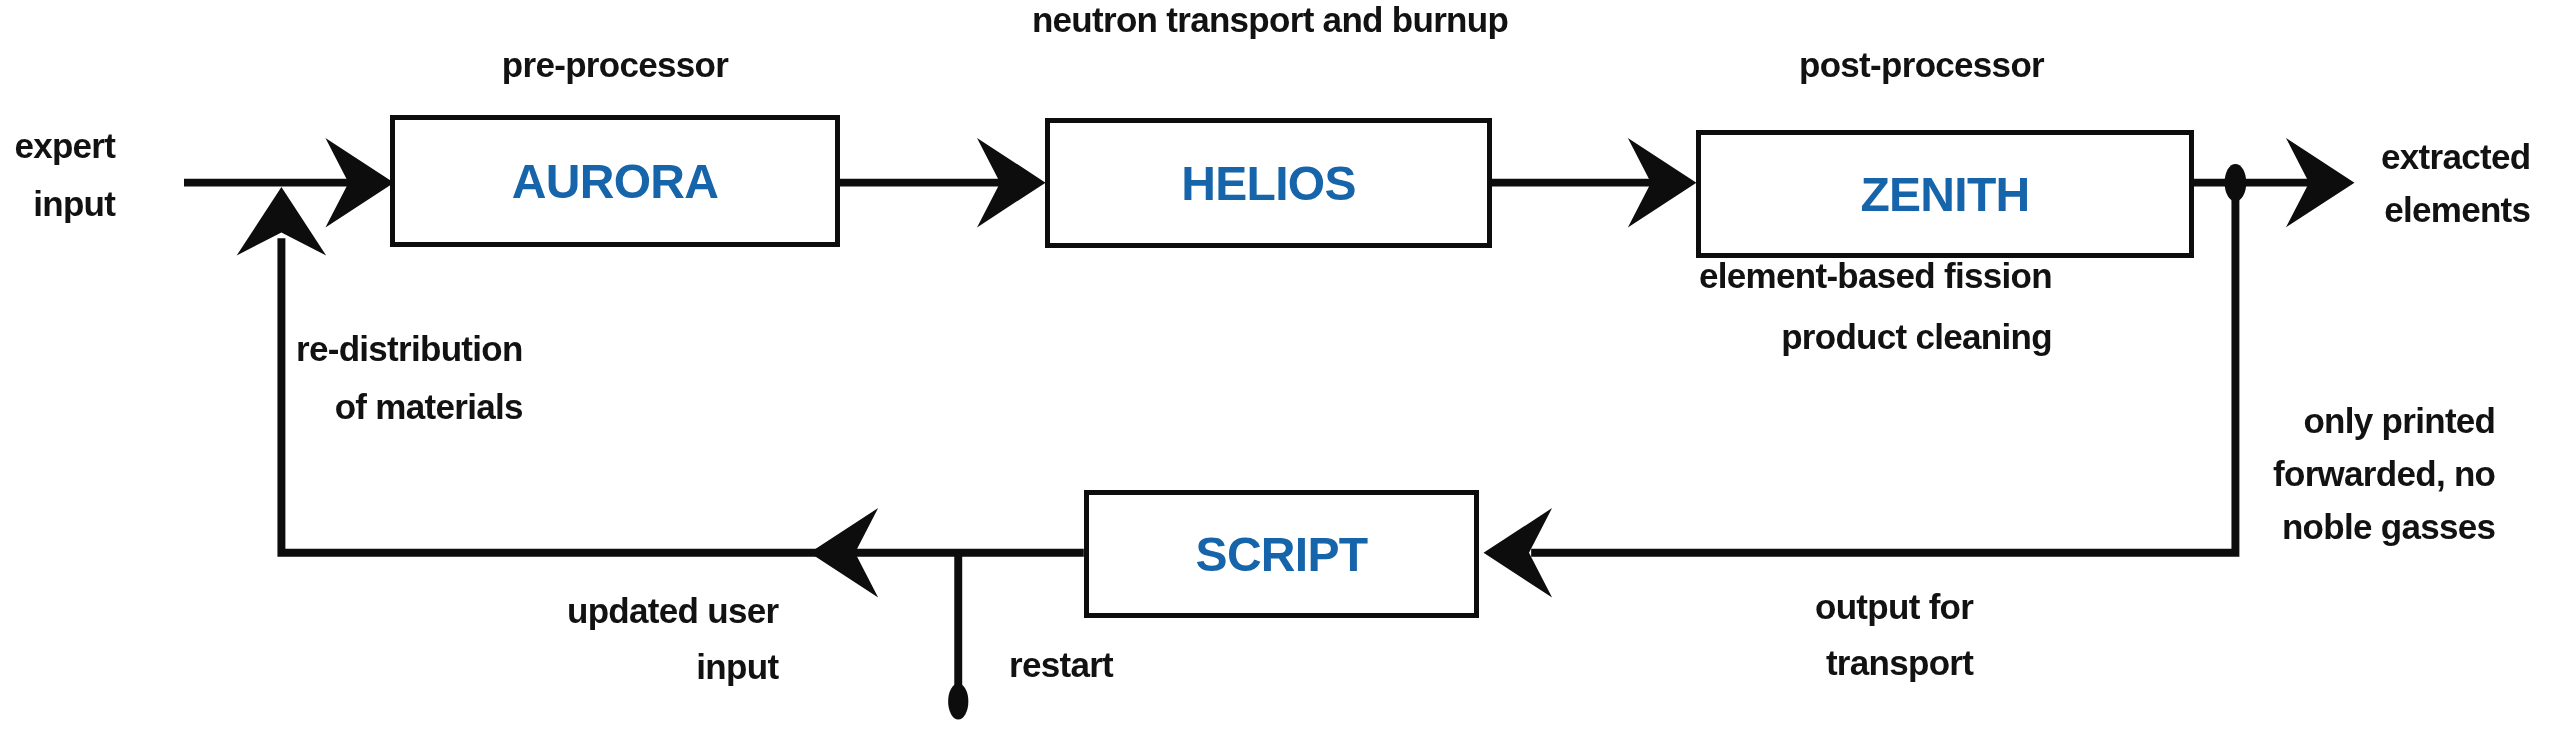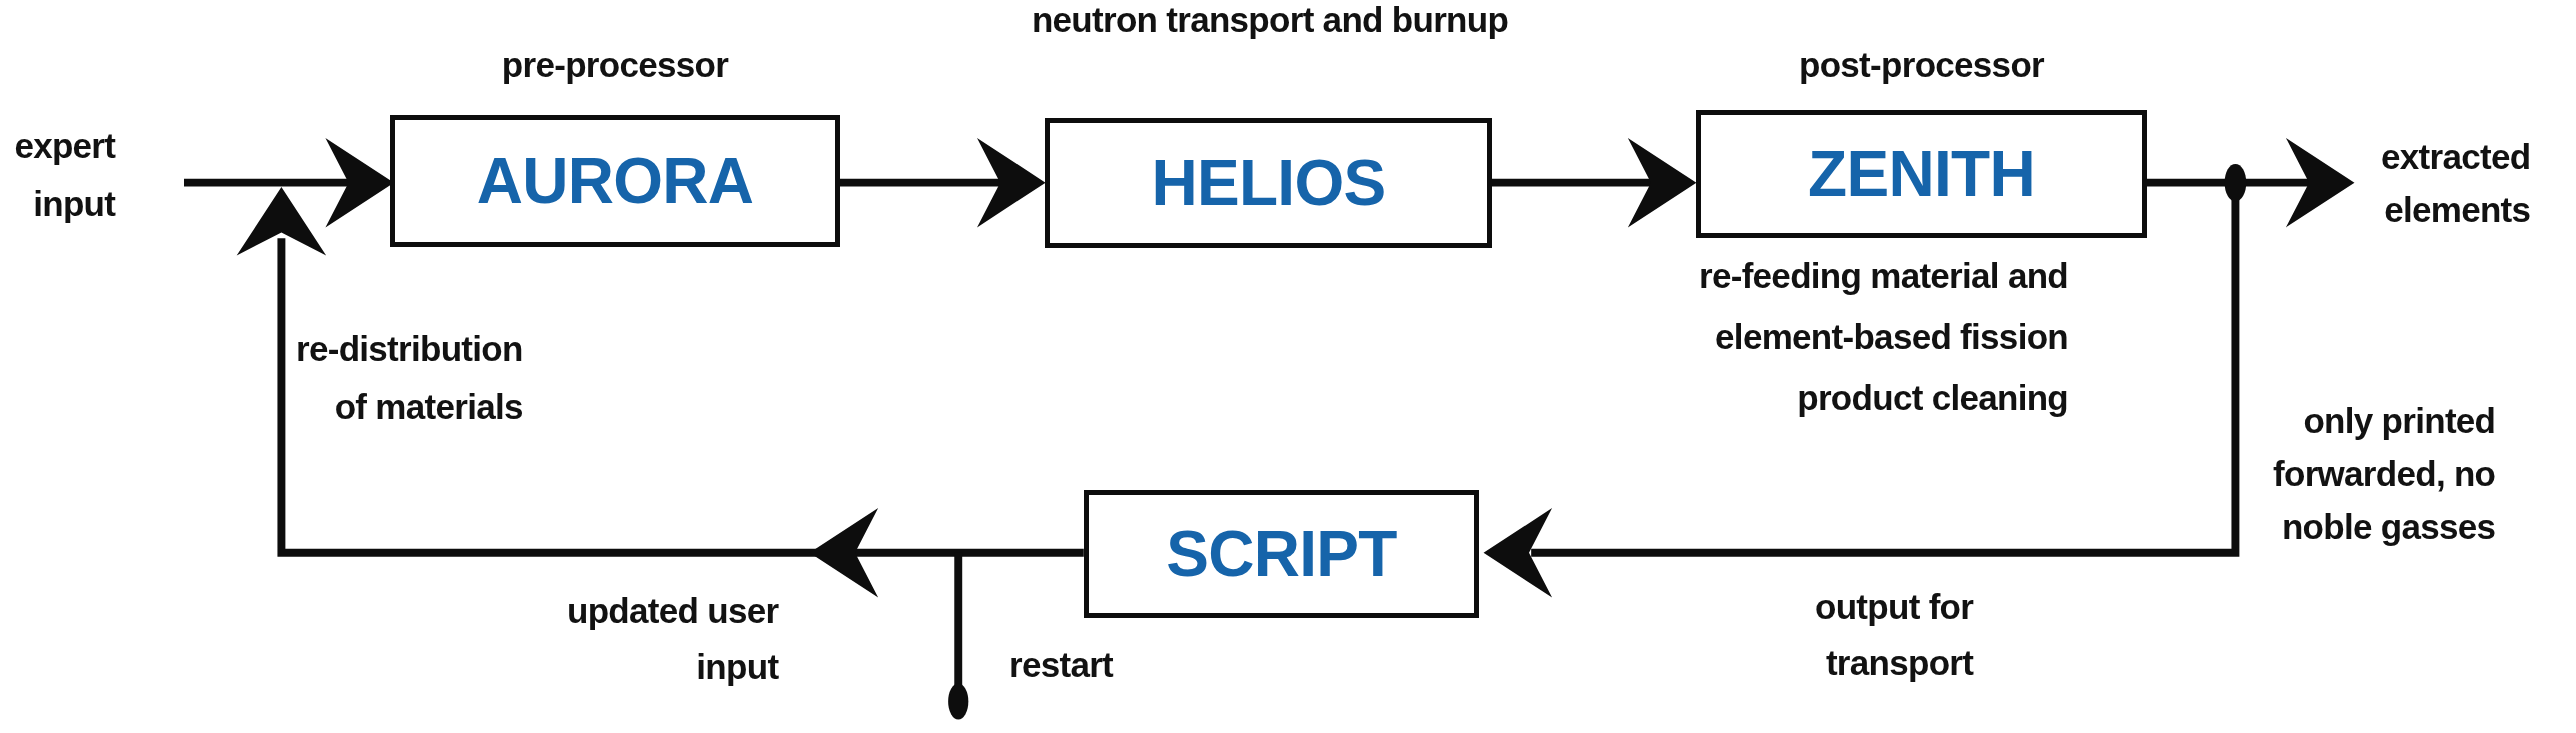--- a/index.html
+++ b/index.html
@@ -13,21 +13,21 @@
   #wires{position:absolute;left:0;top:0;width:100%;height:100%;}
   .node{
     position:absolute;
     background:#ffffff;
     border:5.8px solid #0d0d0d;
     display:flex;align-items:center;justify-content:center;
     box-sizing:border-box;
   }
   .node .title{
     font-weight:700;
-    font-size:64px;
+    font-size:48px;
     letter-spacing:-0.7px;
     color:#1664aa;
   }
   .lbl{
     position:absolute;
     font-weight:700;
     font-size:35px;
     letter-spacing:-0.7px;
     color:#121212;
     line-height:55px;
@@ -75,21 +75,21 @@
       <ellipse cx="1328" cy="972" rx="14" ry="25"></ellipse>
     </g>
   </svg>
 
   <div class="node" style="left:390px;top:115px;width:450px;height:132px;">
     <span class="title">AURORA</span>
   </div>
   <div class="node" style="left:1045px;top:118px;width:447px;height:130px;">
     <span class="title">HELIOS</span>
   </div>
-  <div class="node" style="left:1696px;top:110px;width:451px;height:128px;">
+  <div class="node" style="left:1696px;top:130px;width:498px;height:128px;">
     <span class="title">ZENITH</span>
   </div>
   <div class="node" style="left:1084px;top:490px;width:395px;height:128px;">
     <span class="title">SCRIPT</span>
   </div>
 
   <div class="lbl caption" style="left:390px;top:45px;width:450px;">
     <span>pre-processor</span>
   </div>
   <div class="lbl caption" style="left:974px;top:0px;width:592px;">
@@ -103,21 +103,20 @@
     <span>expert</span>
     <span>input</span>
   </div>
 
   <div class="lbl tight" style="left:2381px;top:130px;">
     <span>extracted</span>
     <span>elements</span>
   </div>
 
   <div class="lbl wide" style="left:1699px;top:245px;">
-    <span>re-feeding material and</span>
     <span>element-based fission</span>
     <span>product cleaning</span>
   </div>
 
   <div class="lbl tight" style="left:2273px;top:394px;">
     <span>only printed</span>
     <span>forwarded, no</span>
     <span>noble gasses</span>
   </div>
 

